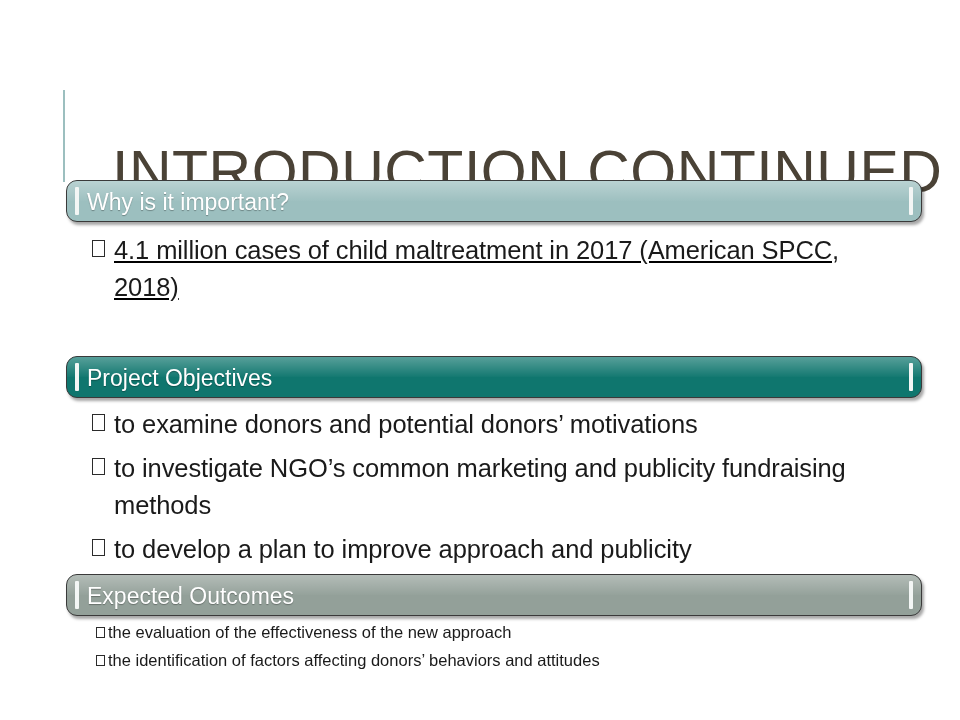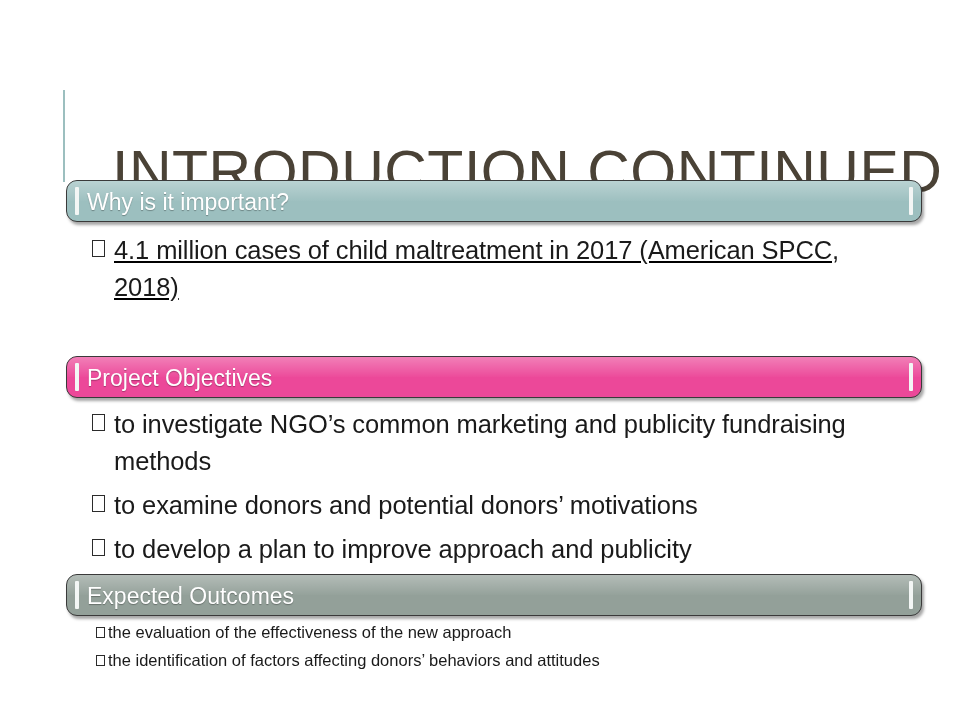--- a/index.html
+++ b/index.html
@@ -84,21 +84,21 @@
     line-height: 42px;
     font-family: "Liberation Sans", sans-serif;
     font-size: 23px;
     font-weight: 400;
     color: #ffffff;
     text-shadow: 0 1px 1px rgba(0,0,0,0.30);
     white-space: nowrap;
   }
 
   #banner-why      { top: 180px; background: #9CBFBF; }
-  #banner-objectives { top: 356px; background: #ec4899; }
+  #banner-objectives { top: 356px; background: #0f766e; }
   #banner-outcomes  { top: 574px; background: #93A099; }
 
   
   .bullet-list {
     position: absolute;
     left: 92px;
     width: 820px;
     list-style: none;
     margin: 0;
     padding: 0;
@@ -178,25 +178,25 @@
   <div class="banner" id="banner-objectives">
     <span class="sheen"></span>
     <span class="edge-bar left"></span>
     <span class="edge-bar right"></span>
     <span class="banner-label">Project Objectives</span>
   </div>
 
   <ul class="bullet-list big" id="list-objectives">
     <li class="bullet-row">
       <span class="bullet-glyph"></span>
+      <span class="bullet-text">to examine donors and potential donors’ motivations</span>
+    </li>
+    <li class="bullet-row">
+      <span class="bullet-glyph"></span>
       <span class="bullet-text">to investigate NGO’s common marketing and publicity fundraising methods</span>
-    </li>
-    <li class="bullet-row">
-      <span class="bullet-glyph"></span>
-      <span class="bullet-text">to examine donors and potential donors’ motivations</span>
     </li>
     <li class="bullet-row">
       <span class="bullet-glyph"></span>
       <span class="bullet-text">to develop a plan to improve approach and publicity</span>
     </li>
   </ul>
 
   <div class="banner" id="banner-outcomes">
     <span class="sheen"></span>
     <span class="edge-bar left"></span>

